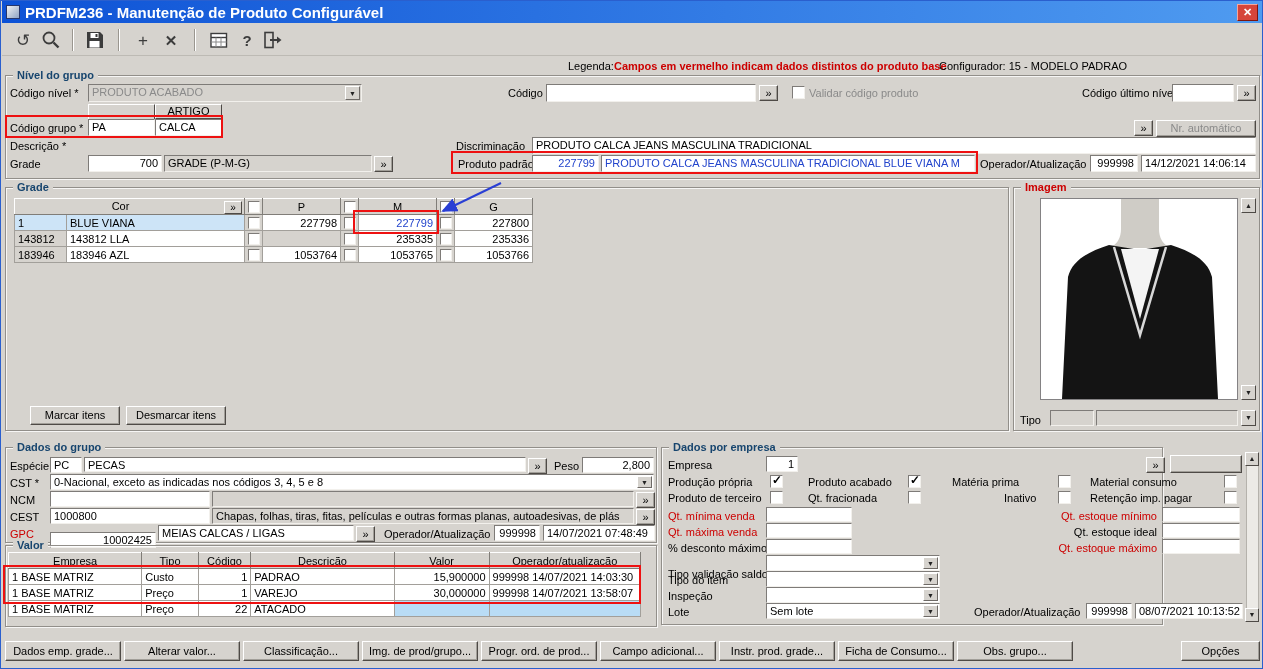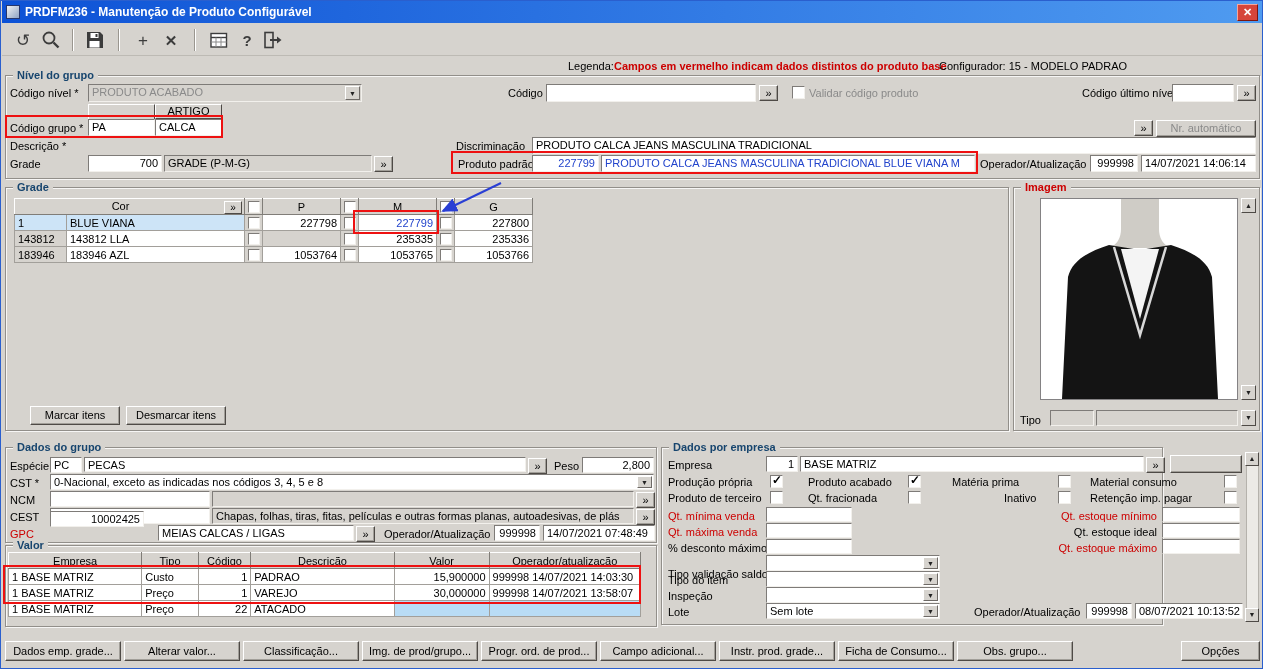--- a/index.html
+++ b/index.html
@@ -8,21 +8,21 @@
     position: relative; width: 1263px; height: 669px;
     background: #d6d3ce; font-family: "Liberation Sans", sans-serif;
     font-size: 11px; color: #000; border: 1px solid #2a5fce; overflow: hidden;
   }
   
   .titlebar { position:absolute; left:1px; top:0; width:1260px; height:22px;
     background: linear-gradient(90deg,#0d52d6,#4f9bf0);
     display:flex; align-items:center; padding:0 4px; }
   .title-icon { width:14px; height:14px; margin-right:5px;
     background: linear-gradient(135deg,#f2f2f2,#8fa3c4); border:1px solid #27366b; }
-  .title-text { color:#fff; font-weight:bold; font-size:12px; white-space:nowrap; }
+  .title-text { color:#fff; font-weight:bold; font-size:15px; white-space:nowrap; }
   .close-btn { margin-left:auto; width:21px; height:17px; background:#d6453a;
     border:1px solid; border-color:#f2a79e #7c150f #7c150f #f2a79e;
     color:#fff; font-weight:bold; font-size:11px; line-height:15px; text-align:center; cursor:default; }
   
   .toolbar { position:absolute; left:1px; top:22px; width:1260px; height:33px;
     border-bottom:1px solid #bdbab4; }
   .tbtn { position:absolute; top:4px; width:26px; height:26px; display:flex;
     align-items:center; justify-content:center; color:#3c3c3c; cursor:default; }
   .tglyph { font-size:17px; line-height:1; }
   .tglyph.small { font-size:15px; font-weight:bold; }
@@ -182,21 +182,21 @@
 
     <span class="l" style="left:4px;top:82px">Grade</span>
     <div class="f r" style="left:82px;top:79px;width:74px">700</div>
     <div class="f g" style="left:158px;top:79px;width:208px">GRADE (P-M-G)</div>
     <div class="b sb" style="left:368px;top:80px">»</div>
     <span class="l" style="left:452px;top:82px">Produto padrão</span>
     <div class="f r blue" style="left:526px;top:79px;width:67px">227799</div>
     <div class="f blue" style="left:595px;top:79px;width:374px">PRODUTO CALCA JEANS MASCULINA TRADICIONAL BLUE VIANA M</div>
     <span class="l" style="left:974px;top:82px">Operador/Atualização</span>
     <div class="f r" style="left:1084px;top:79px;width:48px">999998</div>
-    <div class="f" style="left:1135px;top:79px;width:115px">14/07/2021 14:06:14</div>
+    <div class="f" style="left:1135px;top:79px;width:115px">14/12/2021 14:06:14</div>
   </div>
 
   <div class="grp" style="left:4px;top:186px;width:1004px;height:244px">
     <span class="grp-legend">Grade</span>
 
     <table class="tbl" style="left:8px;top:10px;width:518px">
       <colgroup>
         <col style="width:52px">
           <col style="width:178px">
           <col style="width:18px">
@@ -294,21 +294,21 @@
     <div class="f" style="left:44px;top:43px;width:160px;height:16px"></div>
     <div class="f g" style="left:206px;top:43px;width:422px;height:16px"></div>
     <div class="b sb" style="left:630px;top:44px">»</div>
 
     <span class="l" style="left:4px;top:63px">CEST</span>
     <div class="f" style="left:44px;top:60px;width:160px;height:16px">1000800</div>
     <div class="f g" style="left:206px;top:60px;width:422px;height:16px">Chapas, folhas, tiras, fitas, películas e outras formas planas, autoadesivas, de plás</div>
     <div class="b sb" style="left:630px;top:61px">»</div>
 
     <span class="l redl" style="left:4px;top:80px">GPC</span>
-    <div class="f r" style="left:44px;top:63px;width:94px;height:16px">10002425</div>
+    <div class="f r" style="left:44px;top:84px;width:106px;height:16px">10002425</div>
     <div class="f" style="left:152px;top:77px;width:196px;height:16px">MEIAS CALCAS / LIGAS</div>
     <div class="b sb" style="left:350px;top:78px">»</div>
     <span class="l" style="left:378px;top:80px">Operador/Atualização</span>
     <div class="f r" style="left:488px;top:77px;width:46px;height:16px">999998</div>
     <div class="f" style="left:537px;top:77px;width:112px;height:16px">14/07/2021 07:48:49</div>
   </div>
 
   <div class="grp" style="left:4px;top:544px;width:652px;height:82px">
     <span class="grp-legend">Valor</span>
     <table class="tbl" style="left:2px;top:6px;width:633px">
@@ -357,21 +357,20 @@
         </tr>
       </tbody>
     </table>
   </div>
 
   <div class="grp" style="left:660px;top:446px;width:502px;height:178px">
     <span class="grp-legend">Dados por empresa</span>
 
     <span class="l" style="left:6px;top:11px">Empresa</span>
     <div class="f r" style="left:104px;top:8px;width:32px;height:16px">1</div>
-    <div class="f" style="left:138px;top:8px;width:344px;height:16px">BASE MATRIZ</div>
     <div class="b sb" style="left:484px;top:9px">»</div>
     <div class="b" style="left:508px;top:7px;width:72px;height:18px;padding-top:16px">Duplicar</div>
 
     <span class="l" style="left:6px;top:28px">Produção própria</span>
     <span class="chk abs checked" style="left:108px;top:27px"></span>
     <span class="l" style="left:146px;top:28px">Produto acabado</span>
     <span class="chk abs checked" style="left:246px;top:27px"></span>
     <span class="l" style="left:290px;top:28px">Matéria prima</span>
     <span class="chk abs" style="left:396px;top:27px"></span>
     <span class="l" style="left:428px;top:28px">Material consumo</span>

